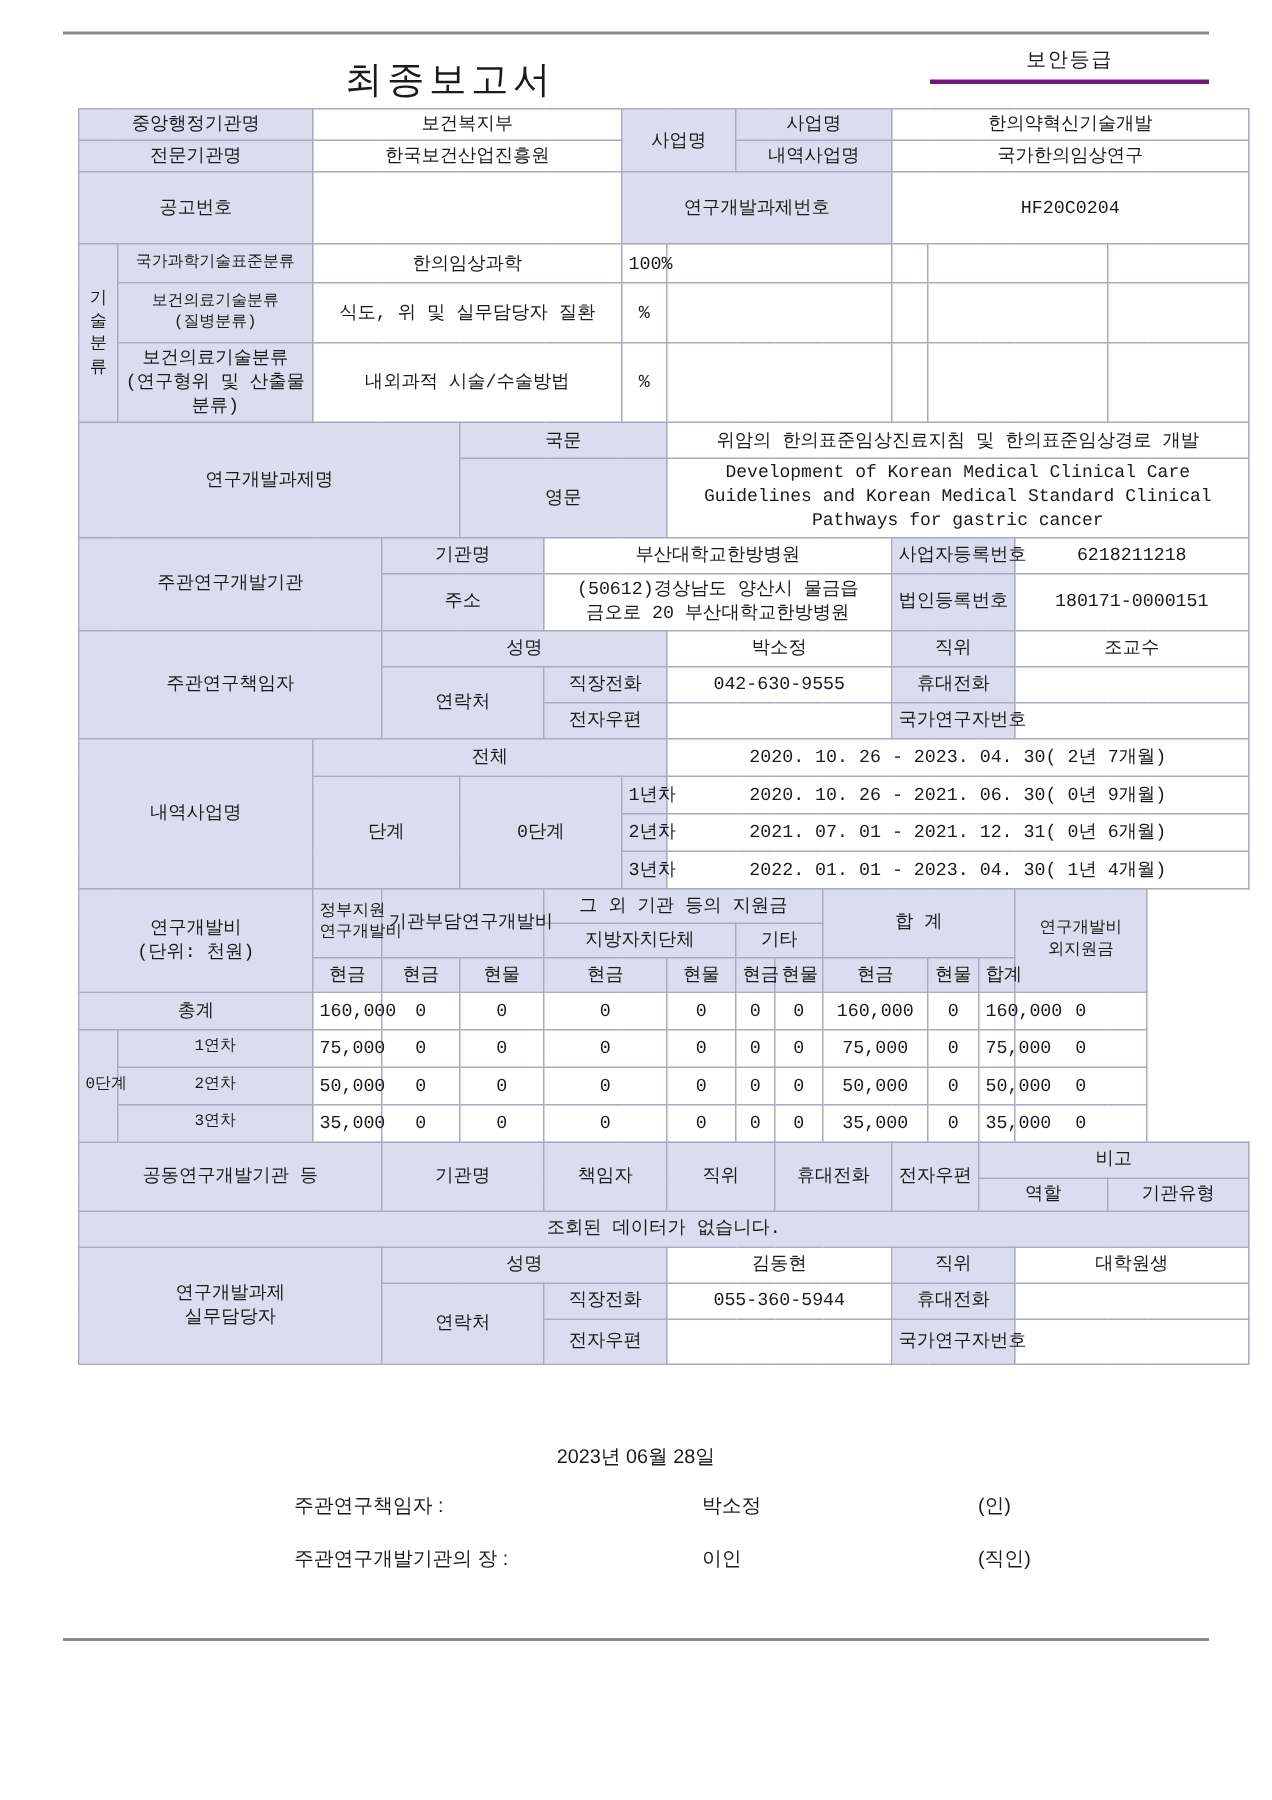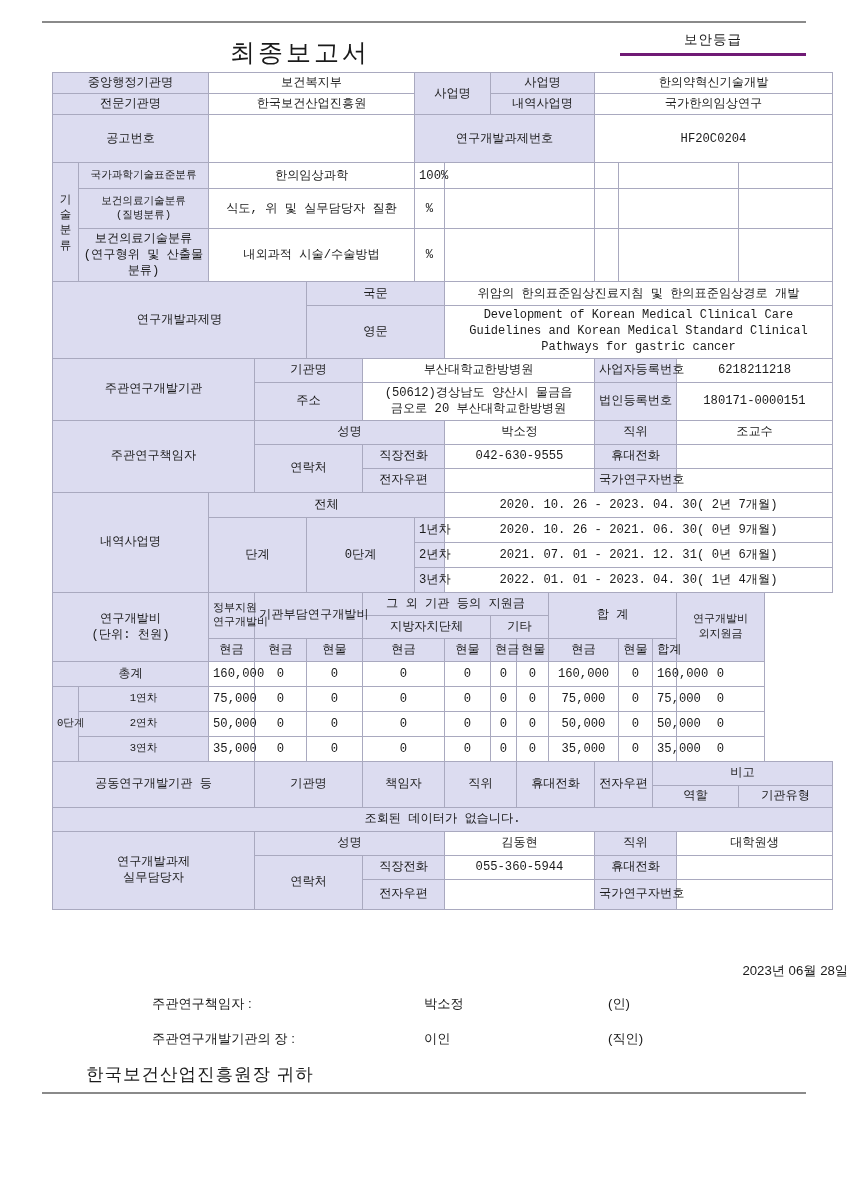--- a/index.html
+++ b/index.html
@@ -74,23 +74,23 @@
   #main-table { left:52px; top:72px; width:756px; }
 
   
   .statement {
     position:absolute; left:46px; top:896px; width:760px;
     font-size:13.2px; line-height:1.62; text-align:justify;
     letter-spacing:0.3px;
   }
   .date-line {
     position:absolute; left:0; top:962px; width:848px;
-    text-align:right; font-size:13.2px;
-  }
-  .sig { position:absolute; font-size:13.2px; }
+    text-align:center; font-size:13.2px;
+  }
+  .sig { position:absolute; font-size:13.2px;margin-left:44px; }
   .sig-l1-label { left:152px; top:995px; }
   .sig-l1-name  { left:424px; top:995px; }
   .sig-l1-seal  { left:608px; top:995px; }
   .sig-l2-label { left:152px; top:1030px; }
   .sig-l2-name  { left:424px; top:1030px; }
   .sig-l2-seal  { left:608px; top:1030px; }
   .addressee {
     position:absolute; left:86px; top:1062px;
     font-size:17.5px; letter-spacing:1px;
   }
@@ -404,17 +404,16 @@
   <div class="date-line">2023년 06월 28일</div>
 
   <div class="sig sig-l1-label">주관연구책임자 :</div>
   <div class="sig sig-l1-name">박소정</div>
   <div class="sig sig-l1-seal">(인)</div>
 
   <div class="sig sig-l2-label">주관연구개발기관의 장 :</div>
   <div class="sig sig-l2-name">이인</div>
   <div class="sig sig-l2-seal">(직인)</div>
 
-  <div class="addressee">한국보건산업진흥원장 귀하</div>
 
   <div class="bottom-rule"></div>
 
 </div>
 
 </body></html>

